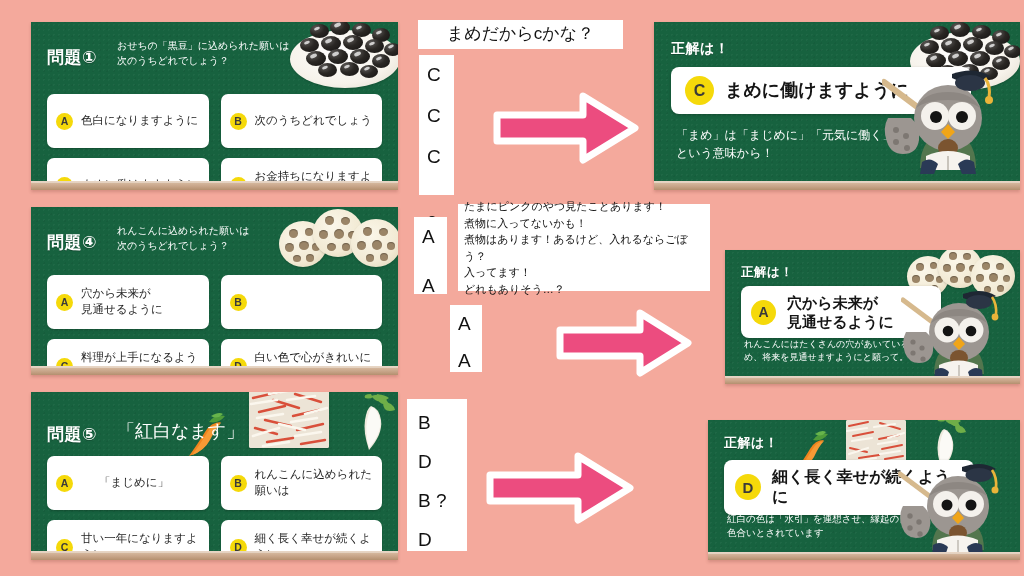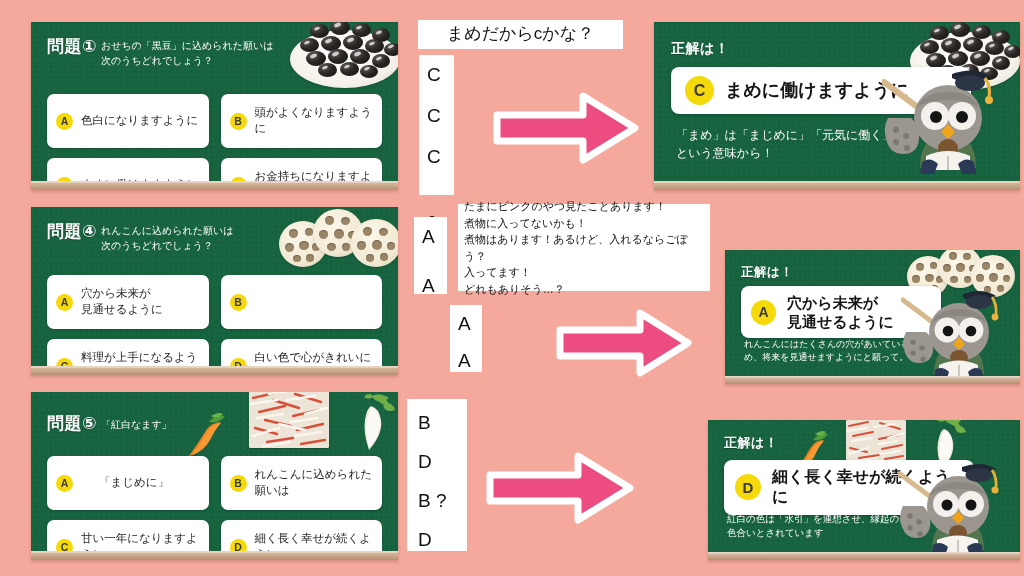--- a/index.html
+++ b/index.html
@@ -33,31 +33,31 @@
     position:absolute;left:0;right:0;bottom:0;height:9px;
     background:linear-gradient(#d8bda3,#c6a387 55%,#b99madd);
     background:linear-gradient(#dcc2a8,#c7a488 60%,#b4906f);
   }
   .board .ledge::after{
     content:"";position:absolute;left:0;right:0;top:0;height:2px;
     background:rgba(255,255,255,.35);
   }
 
   
-  .q-head{position:absolute;display:flex;align-items:flex-start;gap:4px;}
+  .q-head{position:absolute;display:flex;align-items:flex-end;gap:20px;}
   .q-num{
     color:#fff;font-weight:bold;font-size:17px;line-height:1.15;
     letter-spacing:.5px;white-space:nowrap;
     text-shadow:0 1px 0 rgba(0,0,0,.25);
   }
   .q-text{
     color:#fff;font-size:10px;line-height:1.45;font-weight:500;
     white-space:pre-line;padding-top:2px;
   }
-  .q-text.one-line{padding-top:4px;font-size:10px;}
+  .q-text.one-line{padding-top:4px;font-size:18px;}
 
   
   .opts{position:absolute;display:grid;grid-template-columns:1fr 1fr;gap:10px 12px;}
   .opt{
     background:#fff;border-radius:7px;
     display:flex;align-items:center;gap:8px;
     padding:8px 9px;min-height:38px;
     box-shadow:0 1px 2px rgba(0,0,0,.22);
   }
   .badge{
@@ -178,21 +178,21 @@
 次のうちどれでしょう？</span>
     </div>
 
     <div class="opts" style="left:16px;top:72px;width:335px;">
       <div class="opt">
         <span class="badge">A</span>
         <span class="opt-txt">色白になりますように</span>
       </div>
       <div class="opt">
         <span class="badge">B</span>
-        <span class="opt-txt">頭がよくなりますように</span>
+        <span class="opt-txt">次のうちどれでしょう</span>
       </div>
       <div class="opt">
         <span class="badge">C</span>
         <span class="opt-txt">まめに働けますように</span>
       </div>
       <div class="opt">
         <span class="badge">D</span>
         <span class="opt-txt">お金持ちになりますように</span>
       </div>
     </div>

